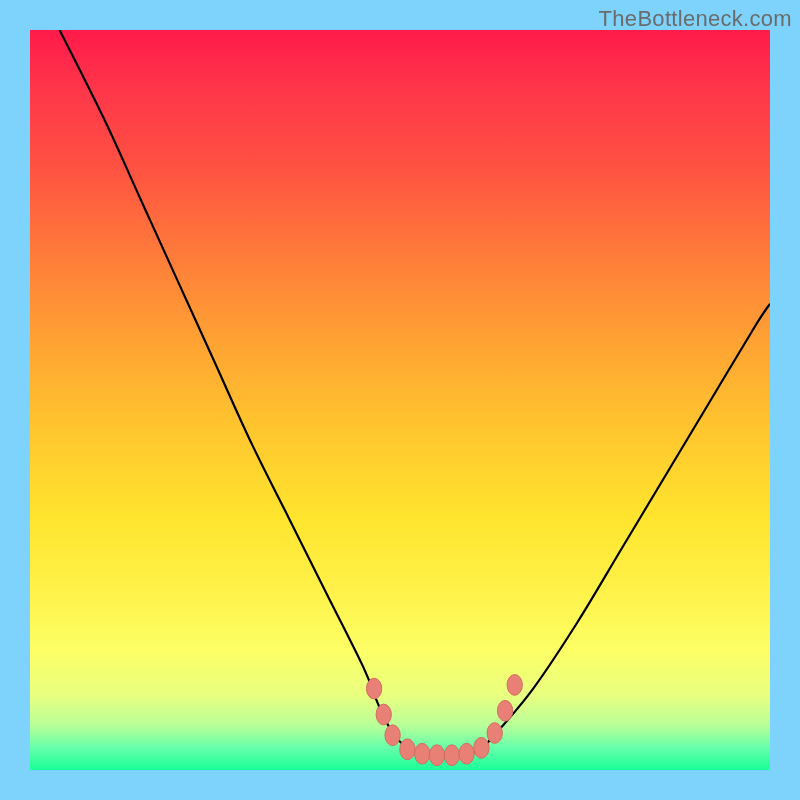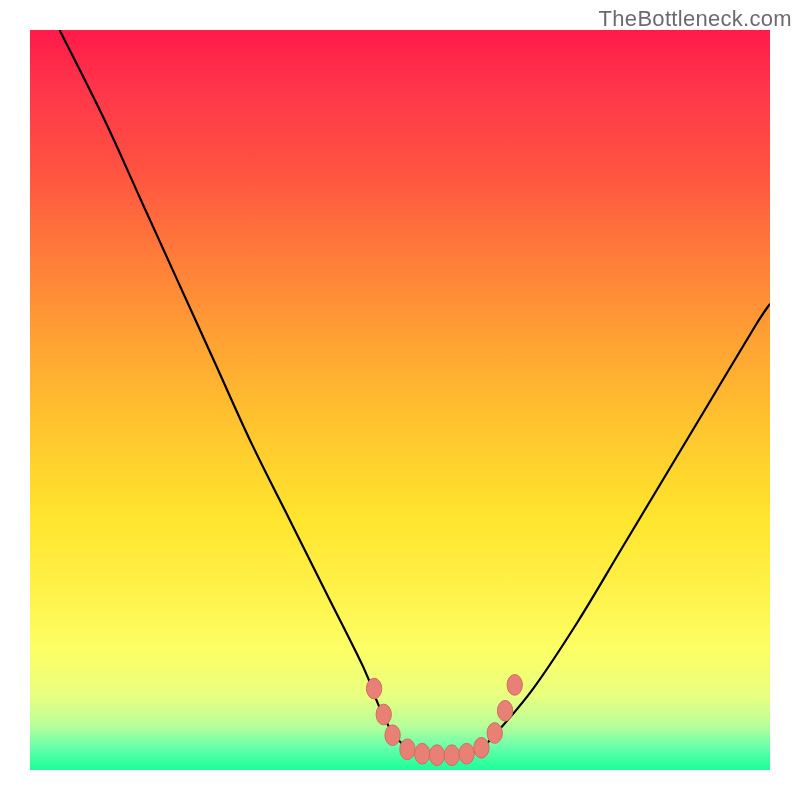--- a/index.html
+++ b/index.html
@@ -8,21 +8,21 @@
     width: 800px;
     height: 800px;
     overflow: hidden;
     background: #000;
     font-family: Arial, Helvetica, sans-serif;
   }
   .frame {
     position: relative;
     width: 800px;
     height: 800px;
-    background: #ffffff;
+    background: #7dd3fc;
   }
   .plot {
     position: absolute;
     left: 30px;
     top: 30px;
     width: 740px;
     height: 740px;
     
     background: linear-gradient(to bottom,
       #ff1a4a 0%,

